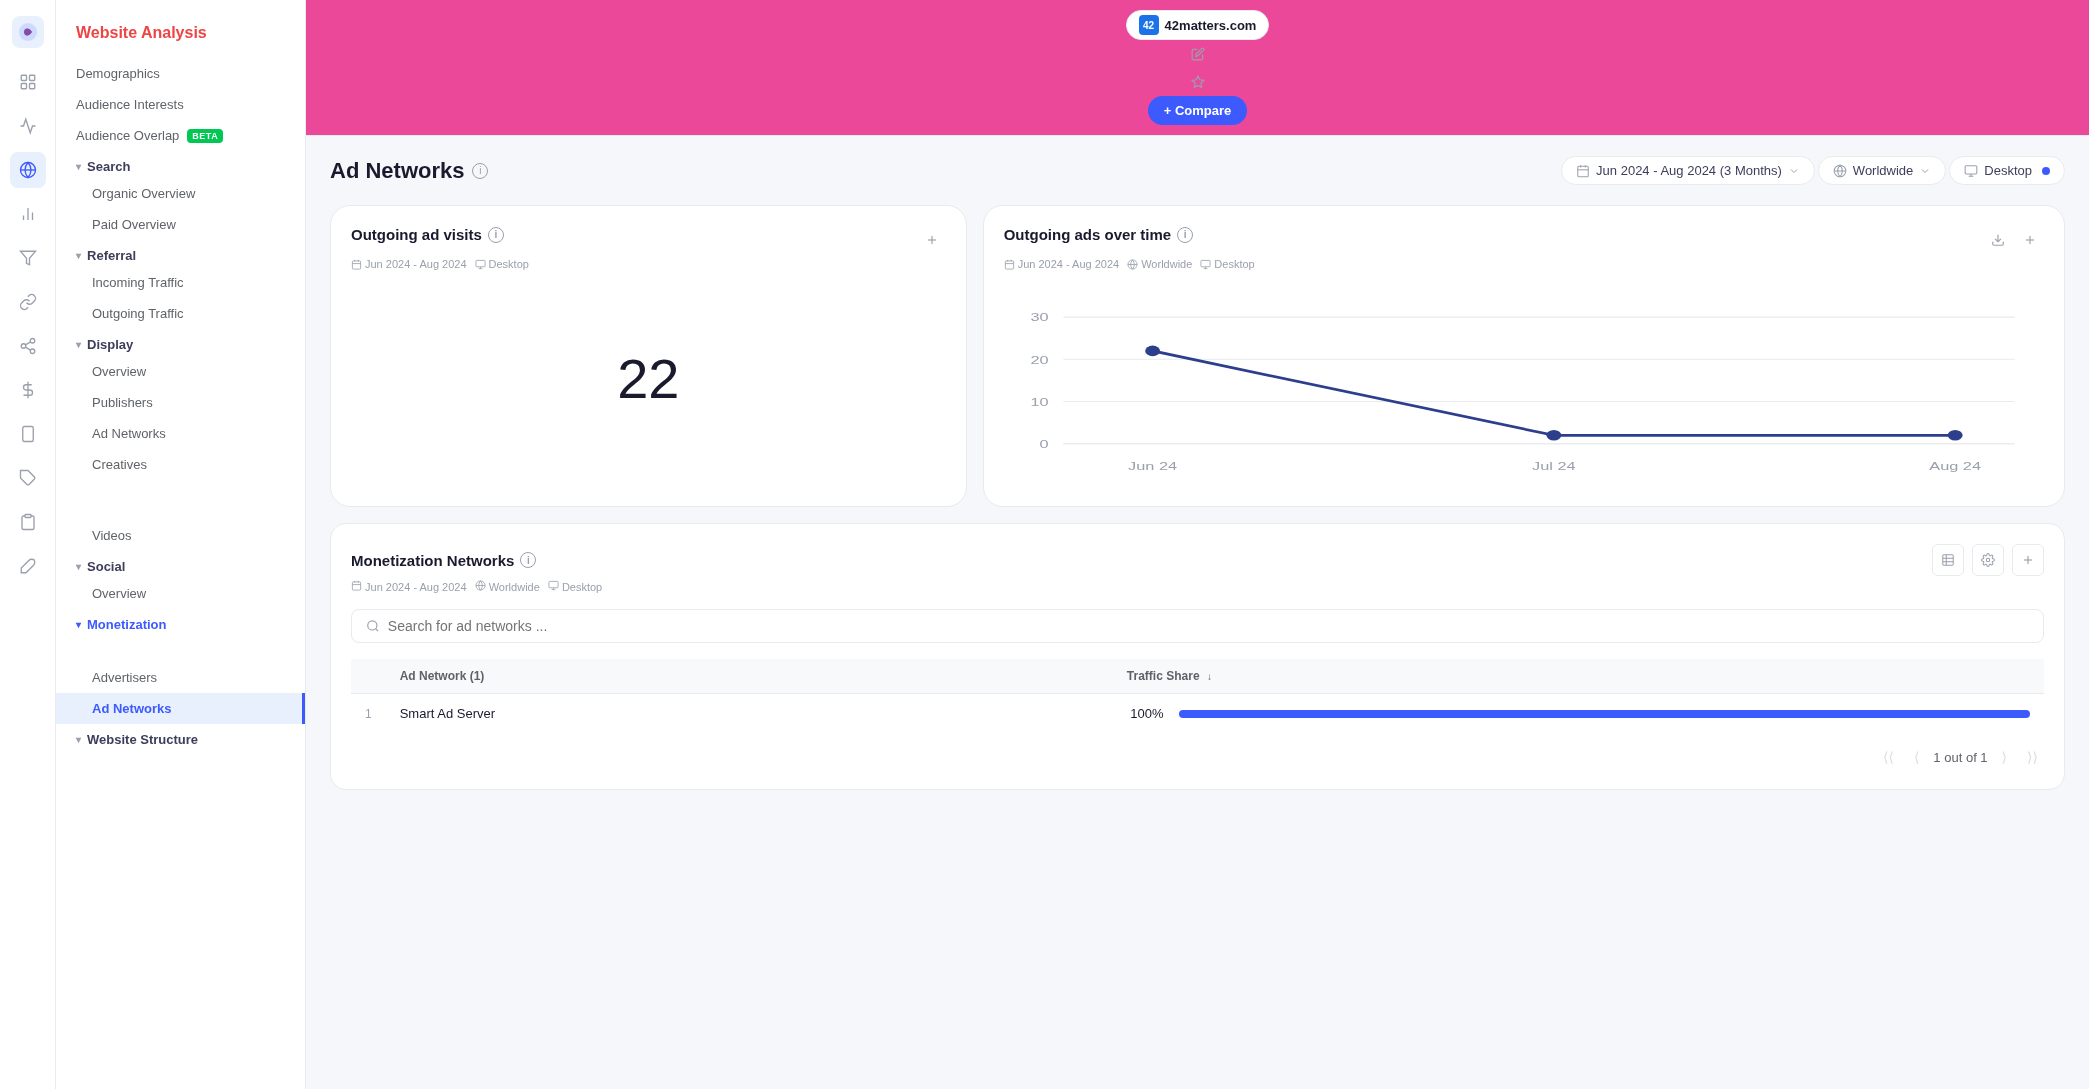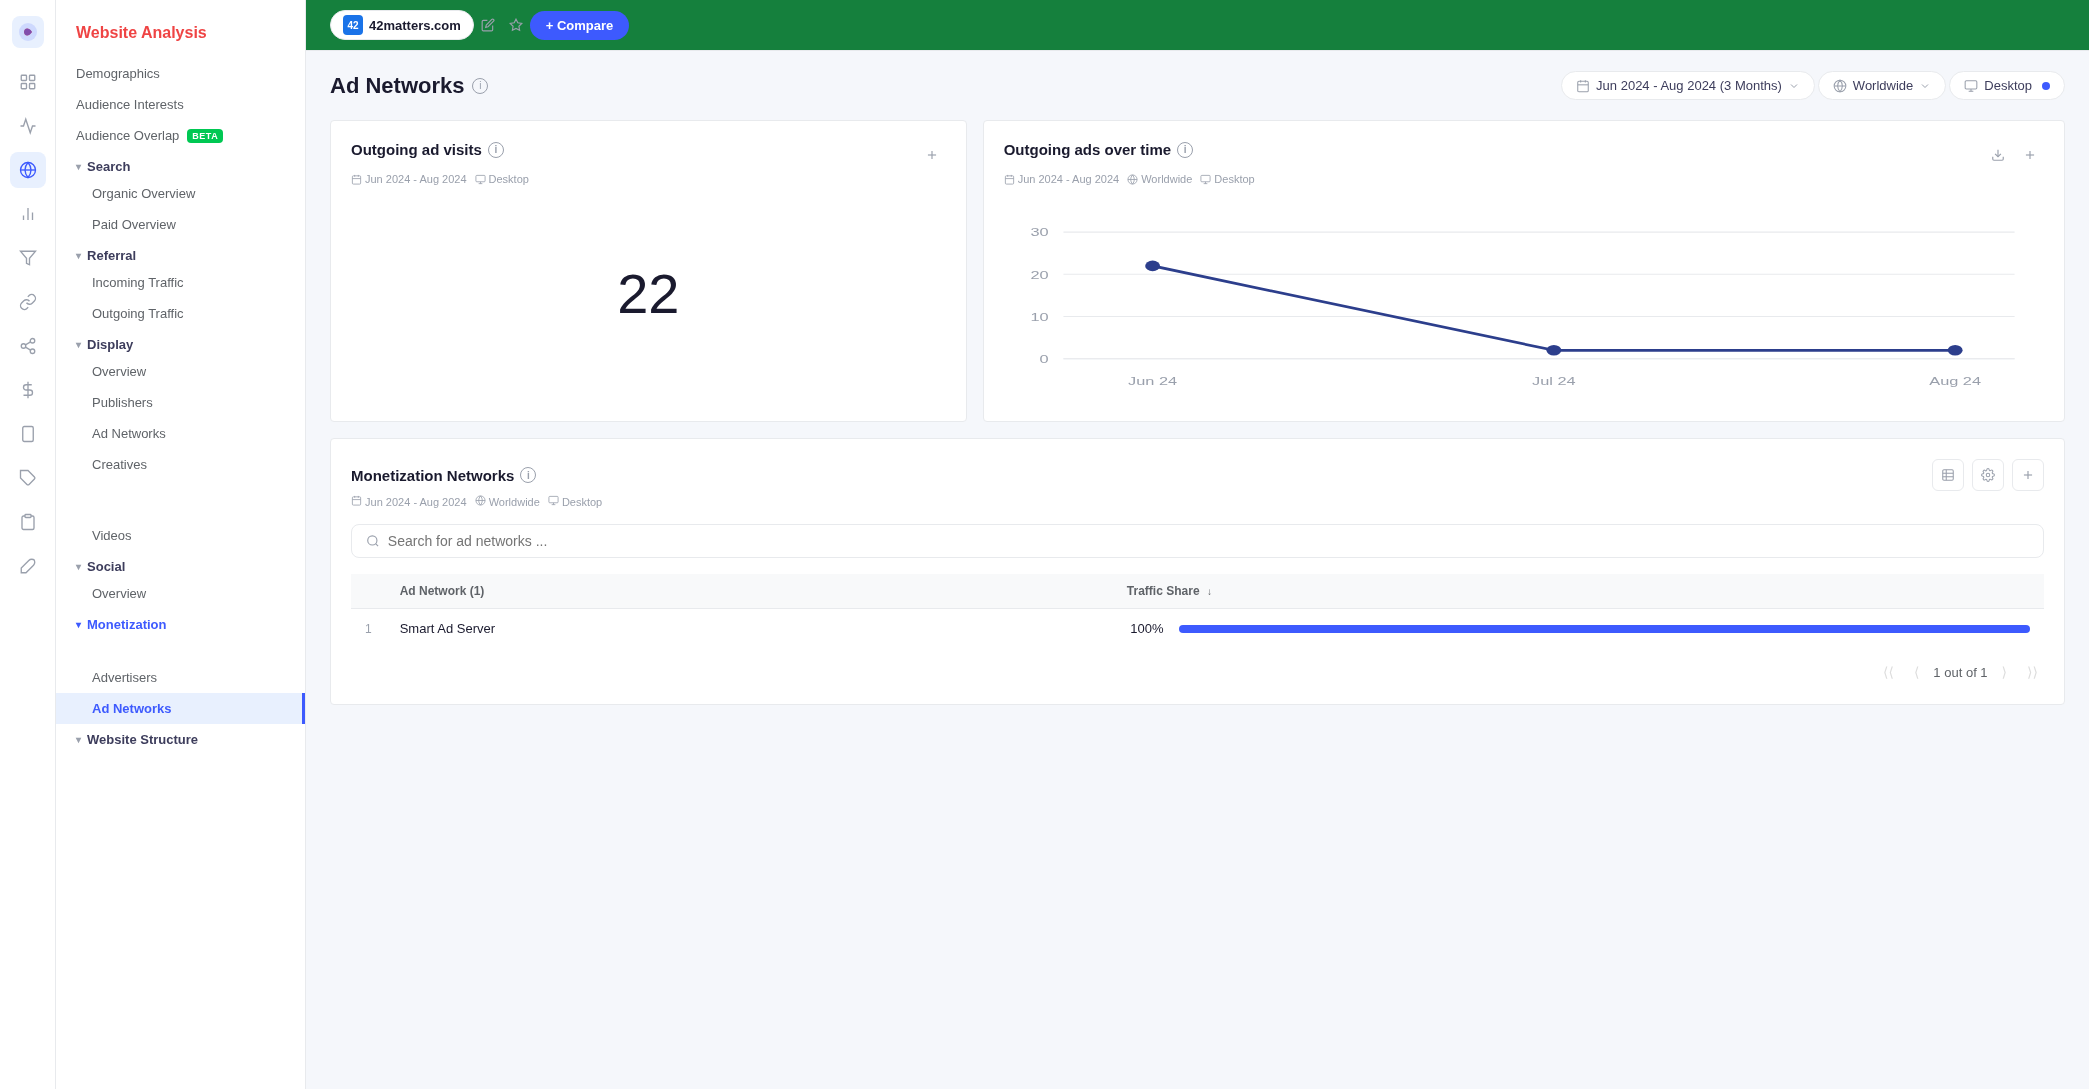--- a/index.html
+++ b/index.html
@@ -81,26 +81,27 @@
     }
 
     
     .main {
       flex: 1;
       display: flex;
       flex-direction: column;
       overflow: hidden;
     }
     .topbar {
-      background: #15803d;
+      background: #ec4899;
       border-bottom: 1px solid #e8eaed;
       padding: 10px 24px;
       display: flex;
       align-items: center;
       flex-shrink: 0;
+      flex-direction: column;
     }
     .site-chip {
       display: flex;
       align-items: center;
       gap: 6px;
       background: #fff;
       border: 1px solid #e8eaed;
       border-radius: 20px;
       padding: 4px 12px;
       font-size: 13px;
@@ -192,21 +193,21 @@
 
     
     .cards-row {
       display: grid;
       grid-template-columns: 1fr 1.7fr;
       gap: 16px;
       margin-bottom: 16px;
     }
     .card {
       background: #fff;
-      border-radius: 4px;
+      border-radius: 20px;
       border: 1px solid #e8eaed;
       padding: 20px;
     }
     .card-header {
       display: flex;
       align-items: flex-start;
       justify-content: space-between;
       margin-bottom: 4px;
     }
     .card-title {
@@ -249,21 +250,21 @@
       height: 200px;
     }
     .chart-svg {
       width: 100%;
       height: 100%;
     }
 
     
     .monetization-card {
       background: #fff;
-      border-radius: 4px;
+      border-radius: 16px;
       border: 1px solid #e8eaed;
       padding: 20px;
       margin-bottom: 16px;
     }
     .monetization-header {
       display: flex;
       align-items: center;
       justify-content: space-between;
       margin-bottom: 4px;
     }

